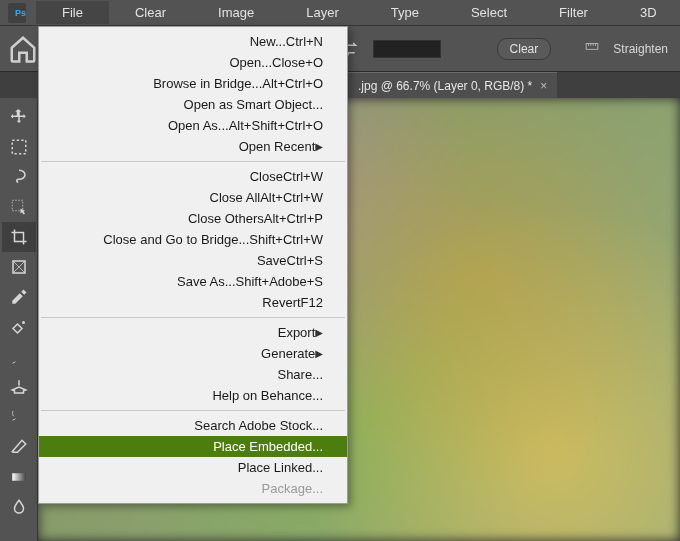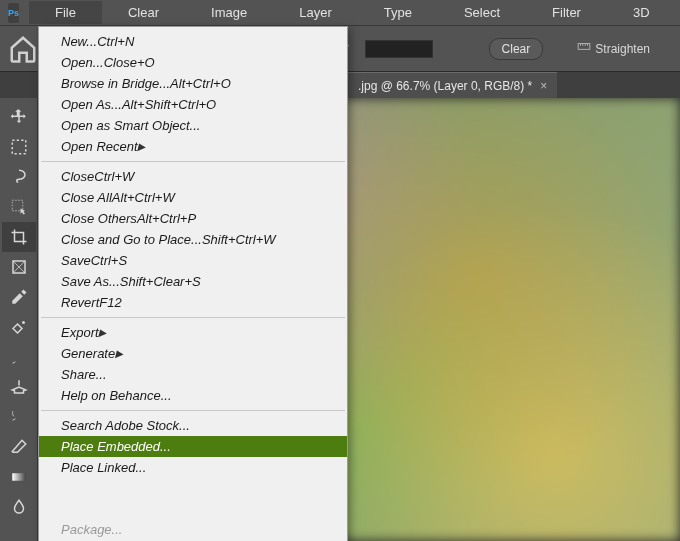--- a/index.html
+++ b/index.html
@@ -1,48 +1,48 @@
 <!DOCTYPE html>
 <html><head>
 <meta charset="utf-8">
 <style>
 * { margin: 0; padding: 0; box-sizing: border-box; font-family: "Segoe UI", Tahoma, sans-serif; }
 body { background: #535353; width: 680px; height: 541px; overflow: hidden; position: relative; }
 .menubar { display: flex; align-items: center; background: #535353; height: 26px; padding-left: 8px; gap: 0; border-bottom: 1px solid #383838; }
-.ps-logo { width: 20px; height: 20px; background: #404040; color: #31a8ff; font-size: 9px; font-weight: bold; display: flex; align-items: center; justify-content: center; border-radius: 2px; margin-right: 10px; }
+.ps-logo { width: 20px; height: 20px; background: #404040; color: #31a8ff; font-size: 9px; font-weight: bold; display: flex; align-items: center; justify-content: center; border-radius: 2px; margin-right: 10px; padding-left: 7px; }
 .menu-item { color: #e2e2e2; font-size: 13px; padding: 4px 26px; cursor: default; }
 .menu-item.open { background: #454545; }
 .optbar { display: flex; align-items: center; height: 46px; background: #535353; padding-left: 8px; gap: 8px; border-bottom: 1px solid #2a2a2a; }
 .optbar .home-icon { width: 30px; height: 30px; display: flex; align-items: center; justify-content: center; color: #d0d0d0; }
 .opt-spacer { flex: 1; }
 .opt-swap { color: #d0d0d0; width: 28px; height: 28px; display:flex;align-items:center;justify-content:center; }
 .opt-grad { width: 68px; height: 18px; background: linear-gradient(90deg,#222,#222); border:1px solid #333; }
 .opt-clear { background:#5a5a5a; border:1px solid #3a3a3a; color:#e2e2e2; font-size:12px; padding:3px 12px; border-radius:10px; }
-.opt-straighten { display:flex; align-items:center; gap:2px; color:#d8d8d8; font-size:12px; margin-right:30px;}
+.opt-straighten { display:flex; align-items:center; gap:12px; color:#d8d8d8; font-size:12px; margin-right:12px;}
 .opt-straighten .lvl { color:#b8b8b8; }
 .tabbar { display:flex; align-items:center; height:26px; background:#3f3f3f; padding-left: 38px; }
 .doc-tab { color:#e6e6e6; font-size:12px; background:#4e4e4e; height:100%; display:flex; align-items:center; padding:0 10px; gap:8px; border-top:1px solid #6b6b6b;justify-content:center;}
 .doc-tab .x { color:#bcbcbc; font-size:12px; }
 .workspace { position:absolute; left:38px; top:98px; right:0; bottom:0; background: #2b2b2b; overflow:hidden;}
 .canvas { position:absolute; inset:0; }
 .canvas .bg { position:absolute; inset:0; background:
    radial-gradient(circle at 68% 40%, rgba(200,160,60,0.55), transparent 42%),
    radial-gradient(circle at 30% 25%, rgba(210,140,190,0.55), transparent 45%),
    radial-gradient(circle at 80% 80%, rgba(240,200,80,0.6), transparent 40%),
    radial-gradient(circle at 45% 70%, rgba(120,180,80,0.7), transparent 48%),
    linear-gradient(135deg,#7a8f5e,#9caf7d);
    filter: blur(6px);
 }
 .toolbar { position:absolute; left:0; top:72px; width:38px; bottom:0; background:#535353; display:flex; flex-direction:column; align-items:center; padding-top:4px; gap:0; border-right:1px solid #383838;}
 .tool { width:34px; height:30px; display:flex; align-items:center; justify-content:center; color:#d6d6d6; }
 .tool.active { background:#3f3f3f; }
 .tool svg { width:18px; height:18px; }
 .dropdown { position:absolute; left:38px; top:26px; width:310px; background:#f0f0f0; border:1px solid #9a9a9a; box-shadow: 3px 3px 8px rgba(0,0,0,0.35); padding:4px 0; z-index:10;}
-.dd-item { display:flex; align-items:center; justify-content:flex-start; padding:3px 11px 3px 22px; font-size:13px; color:#1a1a1a; position:relative;font-style:italic; }
-.dd-item.disabled { color:#9a9a9a;margin-top:41px; }
+.dd-item { display:flex; align-items:center; justify-content:flex-end; padding:3px 24px 3px 22px; font-size:13px; color:#1a1a1a; position:relative; }
+.dd-item.disabled { color:#9a9a9a; }
 .dd-item.hl { background:#4d7c0f; color:#fff; }
 .dd-item .arrow { font-size:10px; color:#333; }
 .dd-sep { height:1px; background:#c8c8c8; margin:4px 2px; }
 .mini { position:absolute; left:8px; top:72px; width:22px; height:12px; background:#474747; }
 </style>
 </head>
 <body>
 
 <div class="menubar">
   <div class="ps-logo">Ps</div>
@@ -193,54 +193,54 @@
     </div>
     <div class="dd-item">
       <span>Open...</span>
       <span>Close+O</span>
     </div>
     <div class="dd-item">
       <span>Browse in Bridge...</span>
       <span>Alt+Ctrl+O</span>
     </div>
     <div class="dd-item">
+      <span>Open as Smart Object...</span>
+    </div>
+    <div class="dd-item">
       <span>Open As...</span>
       <span>Alt+Shift+Ctrl+O</span>
     </div>
     <div class="dd-item">
-      <span>Open as Smart Object...</span>
-    </div>
-    <div class="dd-item">
       <span>Open Recent</span>
       <span class="arrow">▶</span>
     </div>
     <div class="dd-sep"></div>
     <div class="dd-item">
       <span>Close</span>
       <span>Ctrl+W</span>
     </div>
     <div class="dd-item">
       <span>Close All</span>
       <span>Alt+Ctrl+W</span>
     </div>
     <div class="dd-item">
       <span>Close Others</span>
       <span>Alt+Ctrl+P</span>
     </div>
     <div class="dd-item">
-      <span>Close and Go to Place...</span>
+      <span>Close and Go to Bridge...</span>
       <span>Shift+Ctrl+W</span>
     </div>
     <div class="dd-item">
       <span>Save</span>
       <span>Ctrl+S</span>
     </div>
     <div class="dd-item">
       <span>Save As...</span>
-      <span>Shift+Clear+S</span>
+      <span>Shift+Adobe+S</span>
     </div>
     <div class="dd-item">
       <span>Revert</span>
       <span>F12</span>
     </div>
     <div class="dd-sep"></div>
     <div class="dd-item">
       <span>Export</span>
       <span class="arrow">▶</span>
     </div>

